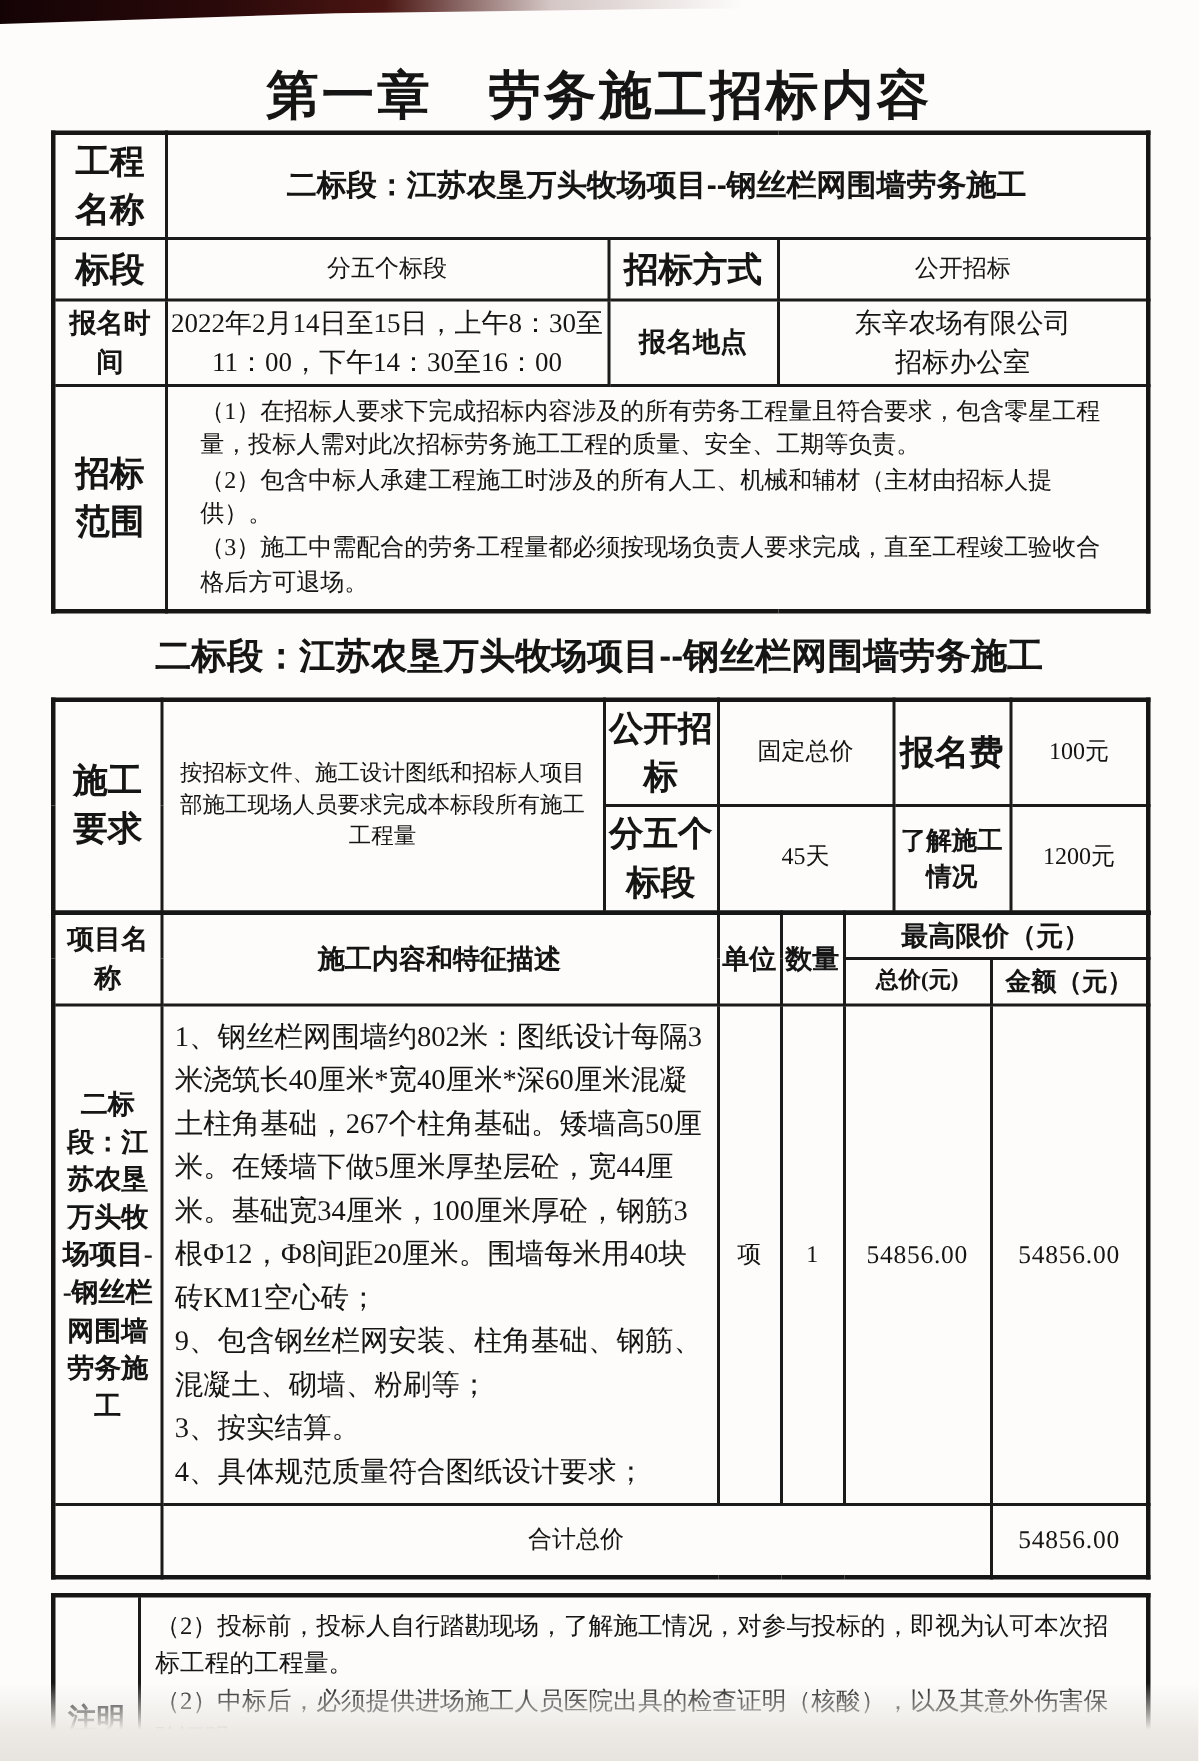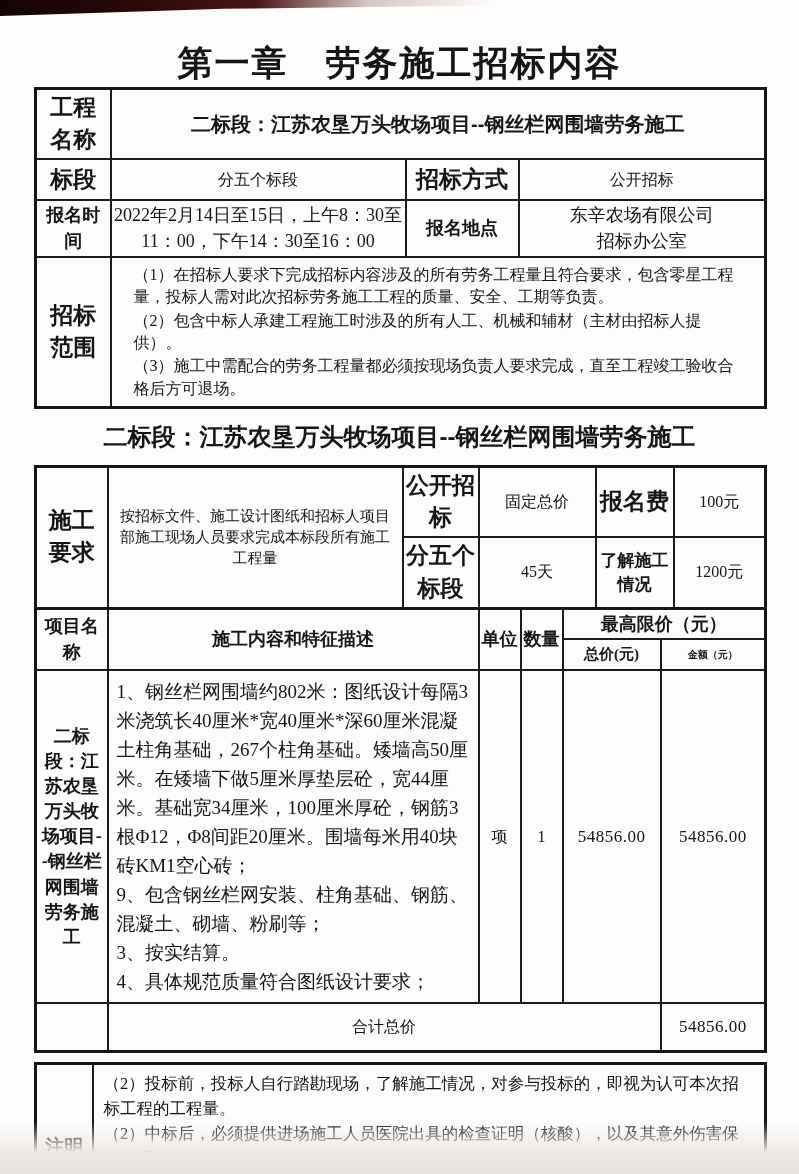--- a/index.html
+++ b/index.html
@@ -180,21 +180,21 @@
     <tbody>
         <tr>
       <td rowspan="2" class="hdr">项目名称</td>
       <td rowspan="2" class="hdr">施工内容和特征描述</td>
       <td rowspan="2" class="hdr">单位</td>
       <td rowspan="2" class="hdr">数量</td>
       <td colspan="2" class="hdr">最高限价（元）</td>
     </tr>
     <tr>
       <td class="hdr" style="font-size:15px">总价(元)</td>
-      <td class="hdr" style="font-size:10px">金额（元）</td>
+      <td class="hdr" style="font-size:17px">金额（元）</td>
     </tr>
     <tr class="item-row">
       <td class="item-name">二标段：江苏农垦万头牧场项目--钢丝栏网围墙劳务施工</td>
       <td class="desc">
         <div>1、钢丝栏网围墙约802米：图纸设计每隔3米浇筑长40厘米*宽40厘米*深60厘米混凝土柱角基础，267个柱角基础。矮墙高50厘米。在矮墙下做5厘米厚垫层砼，宽44厘米。基础宽34厘米，100厘米厚砼，钢筋3根Φ12，Φ8间距20厘米。围墙每米用40块砖KM1空心砖；</div>
         <div>9、包含钢丝栏网安装、柱角基础、钢筋、混凝土、砌墙、粉刷等；</div>
         <div>3、按实结算。</div>
         <div>4、具体规范质量符合图纸设计要求；</div>
       </td>
       <td class="ctr">项</td>

